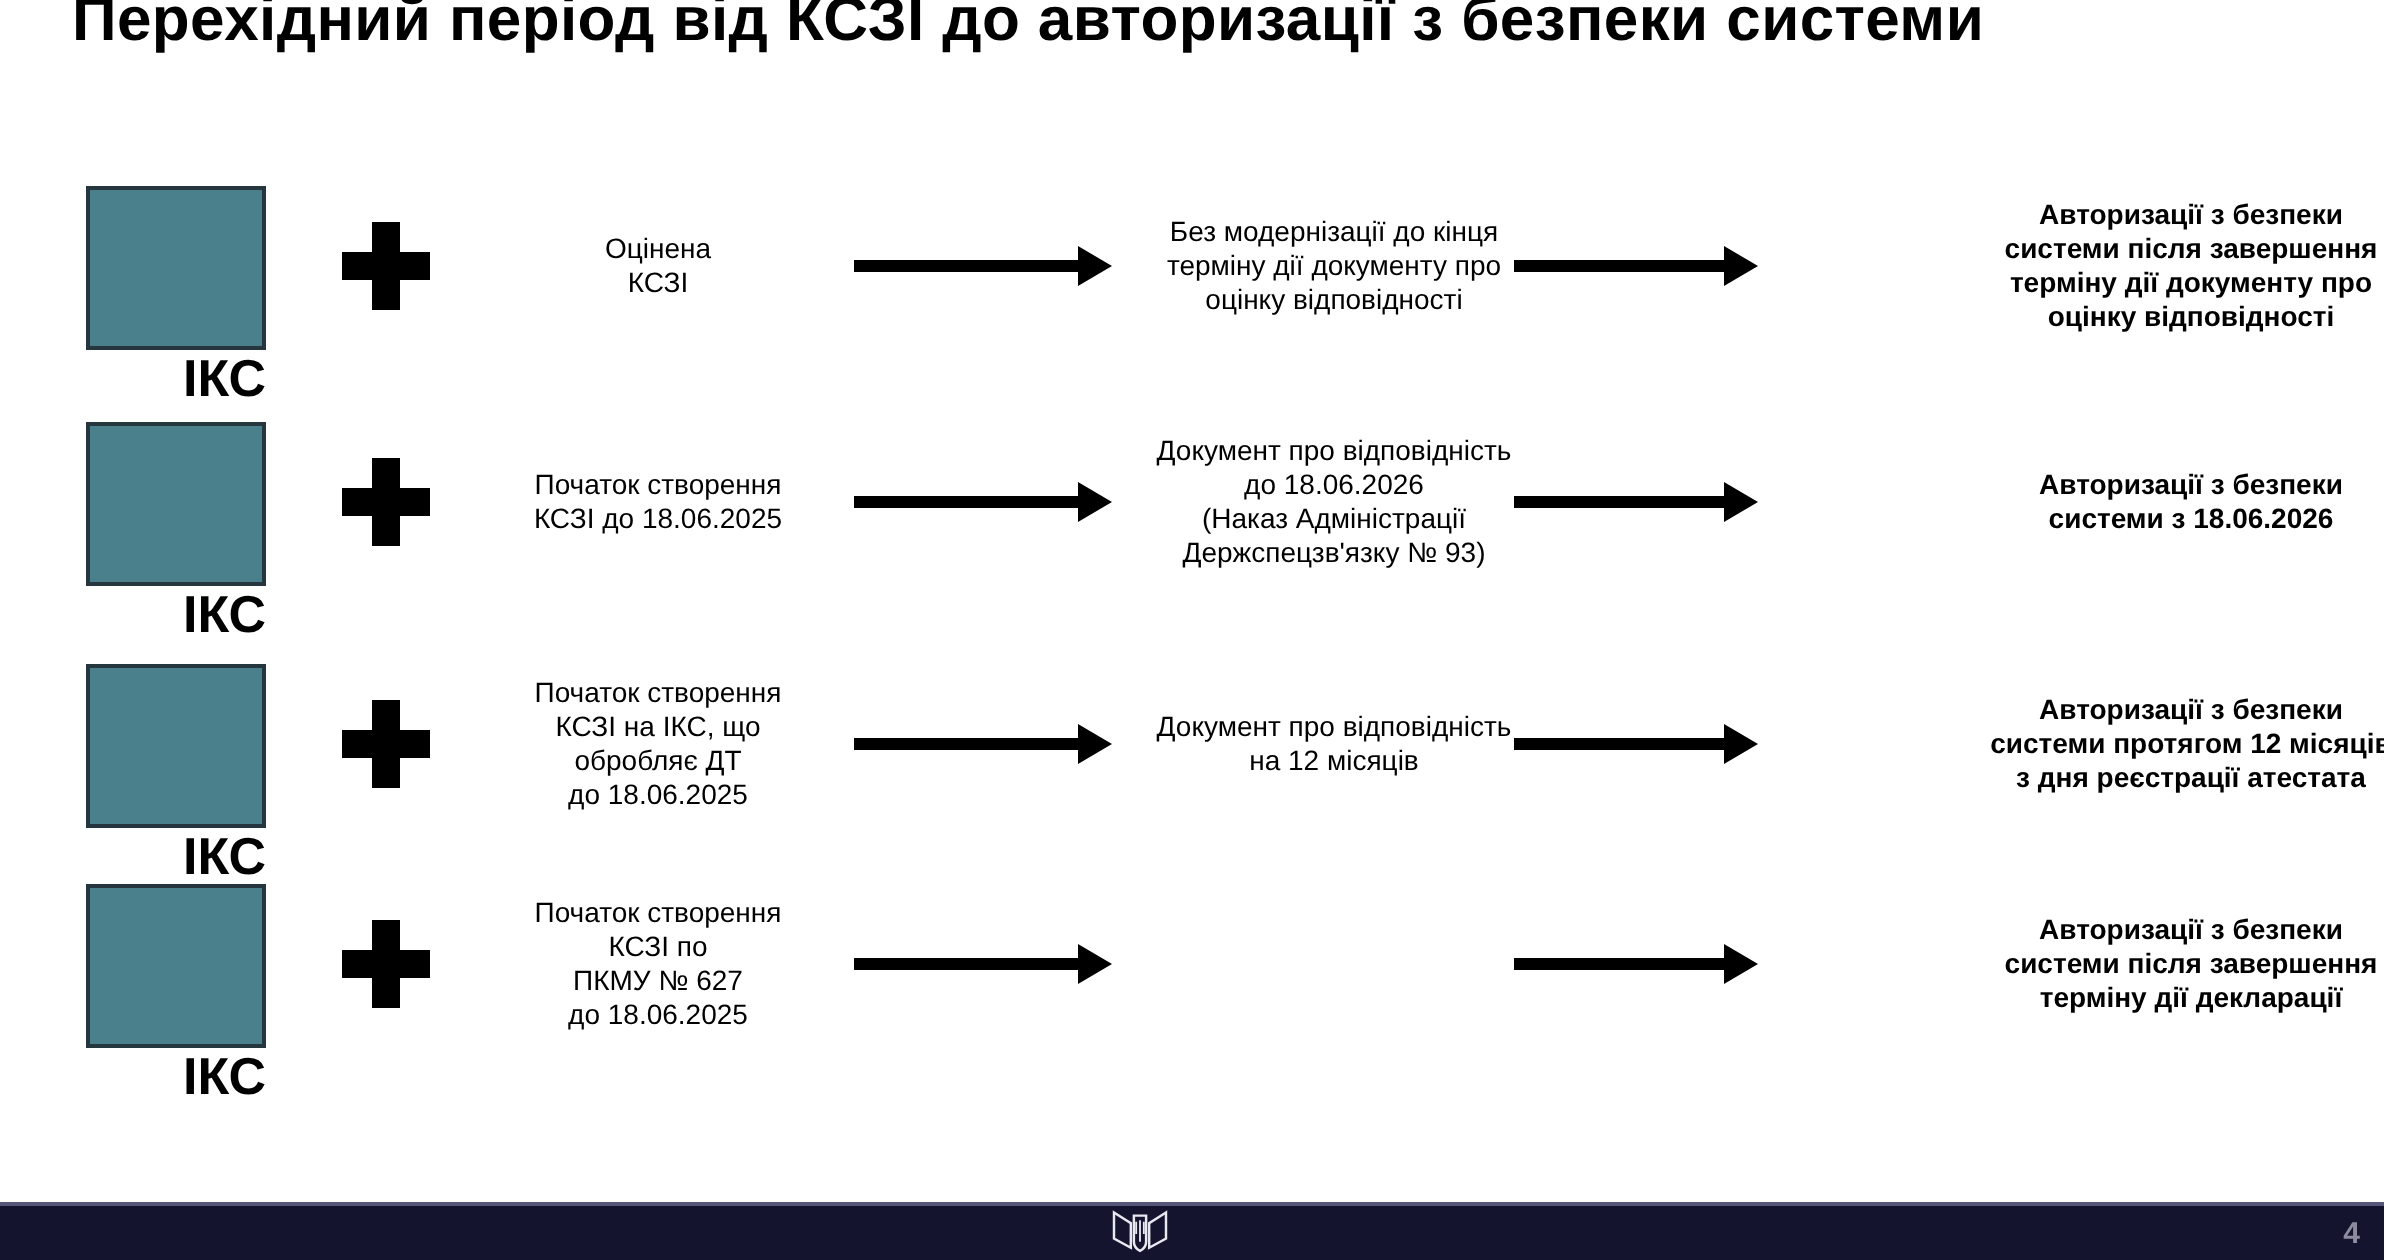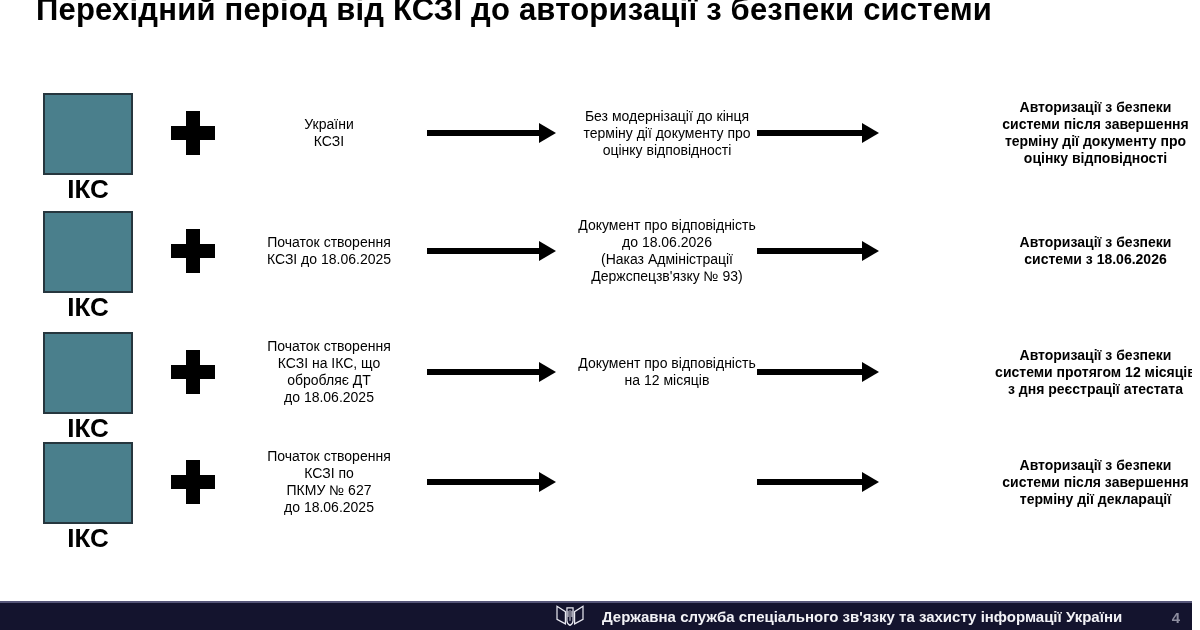--- a/index.html
+++ b/index.html
@@ -19,21 +19,21 @@
   .row2 { top:211px; }
   .row3 { top:332px; }
   .row4 { top:442px; }
 
   .square {
     position:absolute; left:43px; top:0; width:86px; height:78px;
     background:#4a7f8c; border:2px solid #26363e;
   }
   .iks-label {
     position:absolute; left:43px; top:82px; width:90px;
-    text-align:center; font-weight:bold; font-size:26px; line-height:28px;
+    text-align:right; font-weight:bold; font-size:26px; line-height:28px;
   }
   .plus { position:absolute; left:171px; top:18px; width:44px; height:44px; }
   .plus::before { content:''; position:absolute; left:0; top:15px; width:44px; height:14px; background:#000; }
   .plus::after  { content:''; position:absolute; left:15px; top:0; width:14px; height:44px; background:#000; }
 
   .txt {
     position:absolute; top:40px; transform:translateY(-50%);
     text-align:center; font-size:14px; line-height:17px;
     white-space:pre-line;
   }
@@ -69,21 +69,21 @@
 <body>
 
 <div class="page">
 
   <h1 class="title">Перехідний період від КСЗІ до авторизації з безпеки системи</h1>
 
   <div class="row row1">
     <div class="square"></div>
     <div class="iks-label">ІКС</div>
     <div class="plus"></div>
-    <div class="txt txt-left">України
+    <div class="txt txt-left">Оцінена
 КСЗІ</div>
     <div class="arrow arrow1"></div>
     <div class="txt txt-mid">Без модернізації до кінця
 терміну дії документу про
 оцінку відповідності</div>
     <div class="arrow arrow2"></div>
     <div class="txt txt-right">Авторизації з безпеки
 системи після завершення
 терміну дії документу про
 оцінку відповідності</div>
@@ -139,17 +139,16 @@
 
   <div class="footer">
     <svg class="emblem" viewBox="0 0 40 34" width="36" height="26" aria-hidden="true">
       <g stroke="#e8e8f0" fill="none" stroke-width="1.6">
         <path d="M3 3 L14 10 L14 26 L3 20 Z"></path>
         <path d="M37 3 L26 10 L26 26 L37 20 Z"></path>
         <path d="M16 5 h8 v17 q0 4 -4 6 q-4 -2 -4 -6 Z"></path>
         <path d="M20 8 v14 M17.5 9 v8 M22.5 9 v8" stroke-width="1.2"></path>
       </g>
     </svg>
-    <div class="footer-org">Державна служба спеціального зв'язку та захисту інформації України</div>
     <div class="page-number">4</div>
   </div>
 
 </div>
 
 </body></html>

